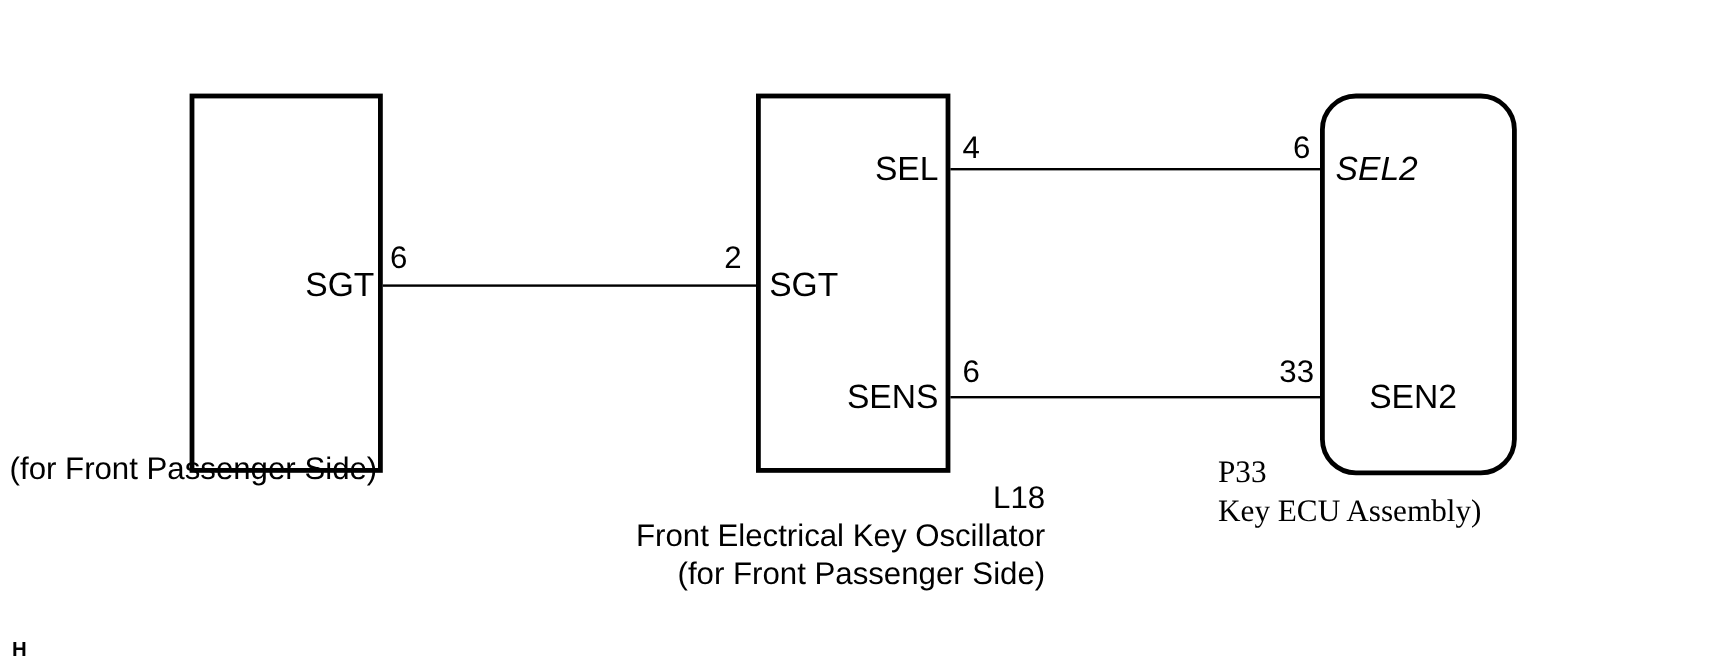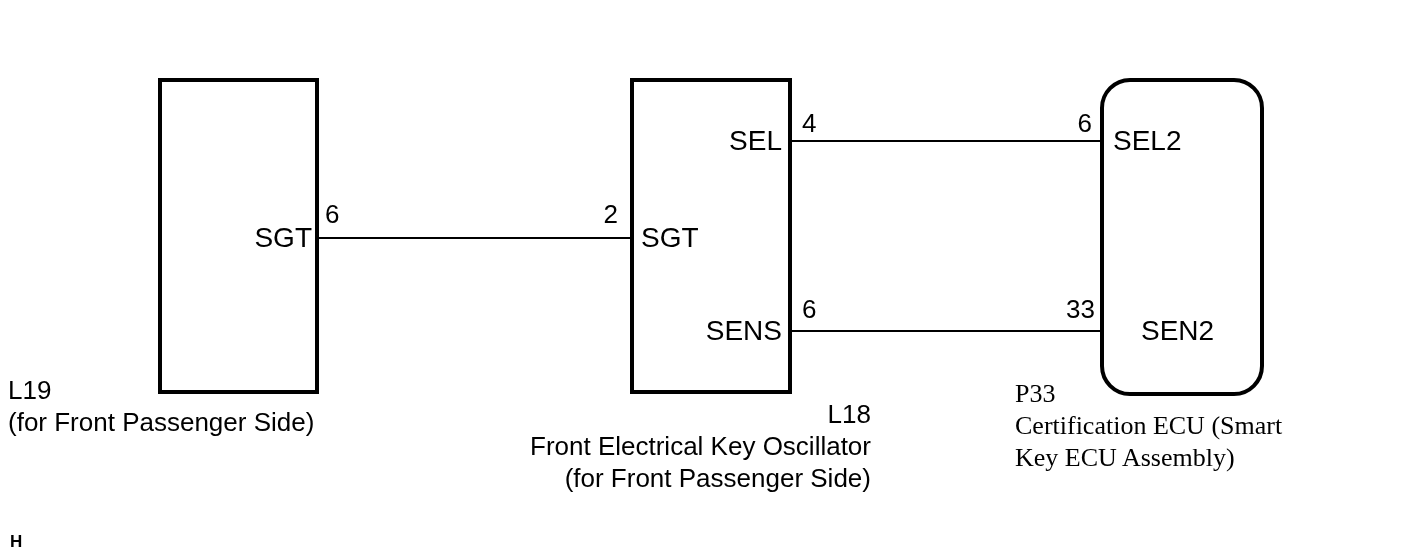--- a/index.html
+++ b/index.html
@@ -85,38 +85,36 @@
 
   <div class="tlabel r" style="left:660px; top:126px; width:122px;">SEL</div>
   <div class="pin" style="left:802px; top:108px;">4</div>
 
   <div class="tlabel" style="left:641px; top:223px;">SGT</div>
   <div class="pin r" style="left:578px; top:199px; width:40px;">2</div>
 
   <div class="tlabel r" style="left:660px; top:316px; width:122px;">SENS</div>
   <div class="pin" style="left:802px; top:294px;">6</div>
 
-  <div class="tlabel" style="left:1113px; top:126px;">SEL2</div>
+  <div class="tlabel" style="left:1113px; top:126px;font-style:italic;">SEL2</div>
   <div class="pin r" style="left:1052px; top:108px; width:40px;">6</div>
 
   <div class="tlabel" style="left:1113px; top:316px;margin-left:28px;">SEN2</div>
   <div class="pin r" style="left:1045px; top:294px; width:50px;">33</div>
 
   <div class="caption" style="left:8px; top:374px;">
-    <div>L19</div>
     <div>(for Front Passenger Side)</div>
   </div>
 
   <div class="caption" style="left:530px; top:398px;text-align:right;">
     <div>L18</div>
     <div>Front Electrical Key Oscillator</div>
     <div>(for Front Passenger Side)</div>
   </div>
 
   <div class="caption" style="left:1015px; top:378px;font-family:Liberation Serif, serif;">
     <div>P33</div>
-    <div>Certification ECU (Smart</div>
     <div>Key ECU Assembly)</div>
   </div>
 
   <div class="footer-marker">H</div>
 
 </div>
 
 </body></html>

